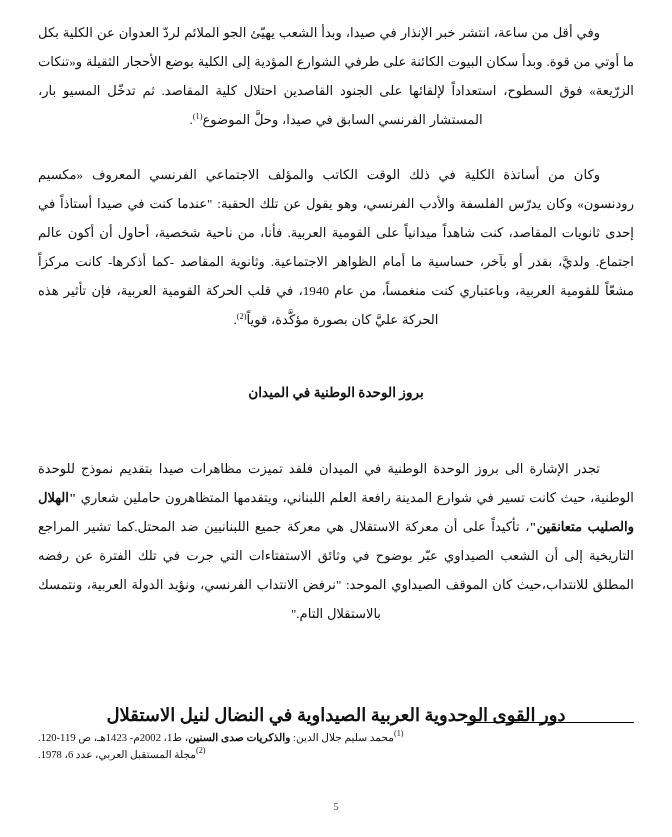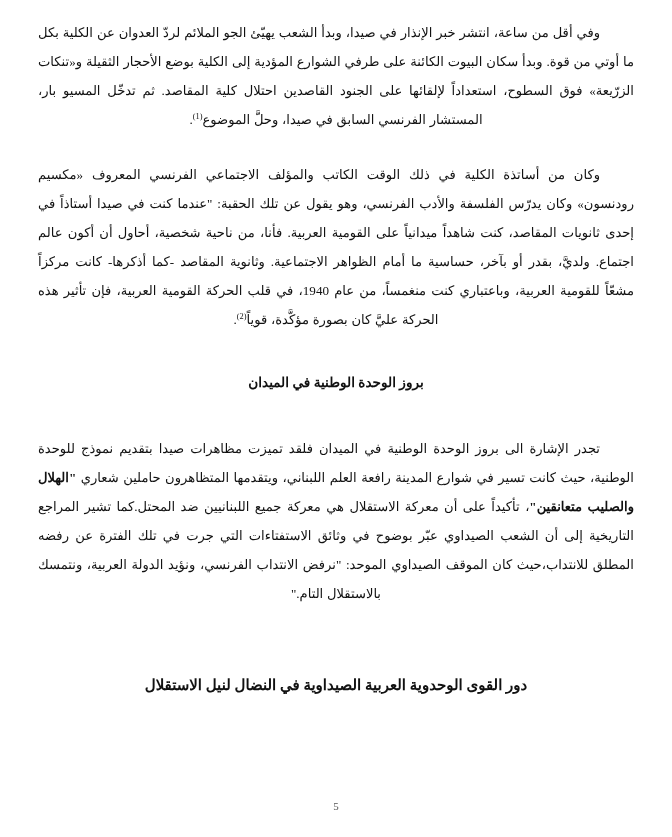--- a/index.html
+++ b/index.html
@@ -40,30 +40,30 @@
   }
   .bold-inline {
     font-weight: bold;
   }
   sup.fn-ref {
     font-size: 8.4px;
     vertical-align: super;
     line-height: 0;
   }
   h2.heading {
-    margin: 4px;
+    margin: 14px;
     direction: rtl;
     font-size: 13.6px;
     font-weight: bold;
     text-align: center;
     line-height: 22px;
     letter-spacing: 0.1px;
   }
   h2.heading.big {
-    font-size: 15px;
+    font-size: 18px;
     letter-spacing: 0.3px;
   }
   .spacer-md { height: 22px; }
   .spacer-lg { height: 30px; }
   .spacer-xl { height: 36px; }
 
   .footnote-block {
     position: absolute;
     left: 38px;
     right: 38px;
@@ -126,16 +126,23 @@
 
     <div class="spacer-md"></div>
 
 
     <div class="spacer-xl"></div>
 
     <h2 class="heading big">دور القوى الوحدوية العربية الصيداوية في النضال لنيل الاستقلال</h2>
 
   </div>
 
+  <div class="footnote-block">
+    <div class="footnote-rule"></div>
+
+    <p class="footnote"><span class="fn-num">(1)</span><span>محمد سليم جلال الدين: </span><span class="fn-title">والذكريات صدى السنين</span><span>، ط1، 2002م- 1423هـ، ص 119-120.</span></p>
+
+    <p class="footnote"><span class="fn-num">(2)</span><span>مجلة المستقبل العربي، عدد 6، 1978.</span><span class="fn-title"></span><span></span></p>
+  </div>
 
   <div class="page-number">5</div>
 
 </div>
 
 </body></html>

